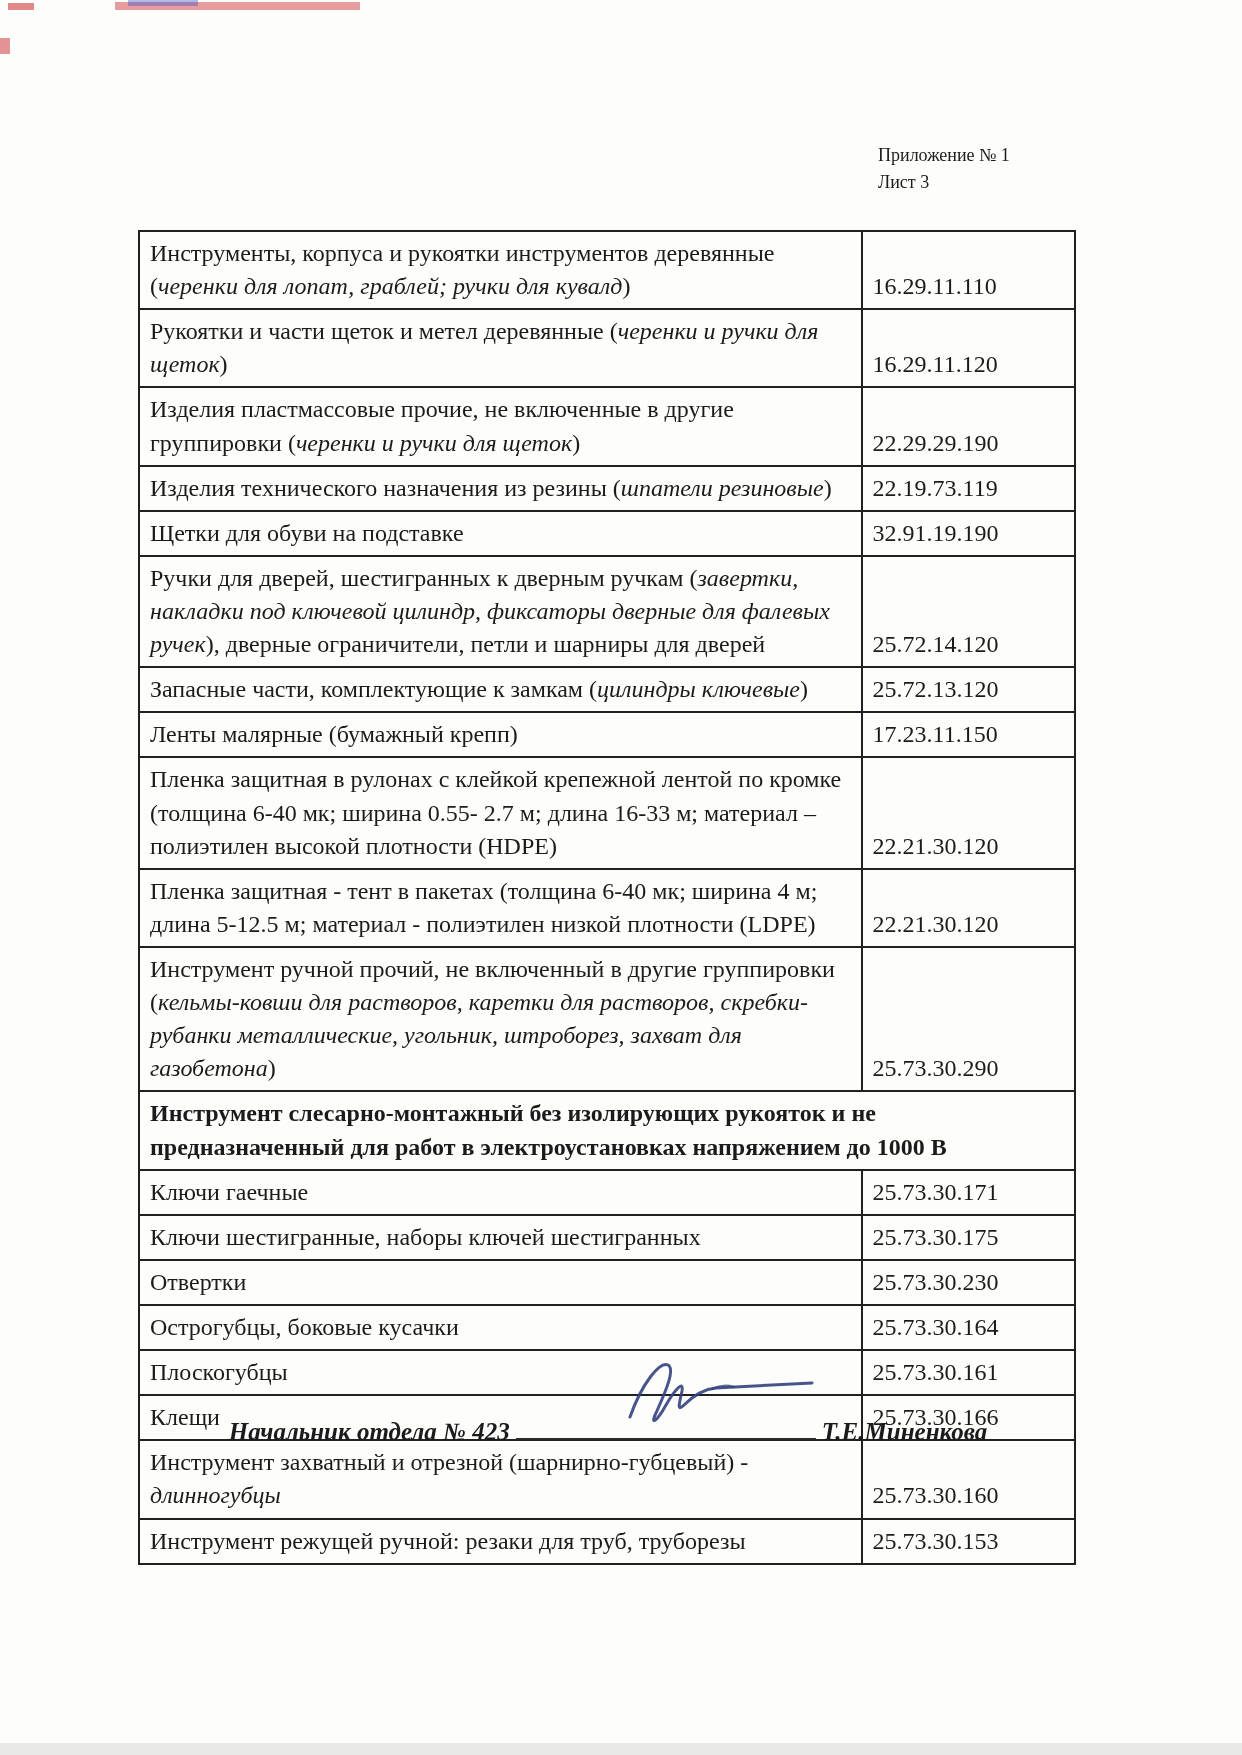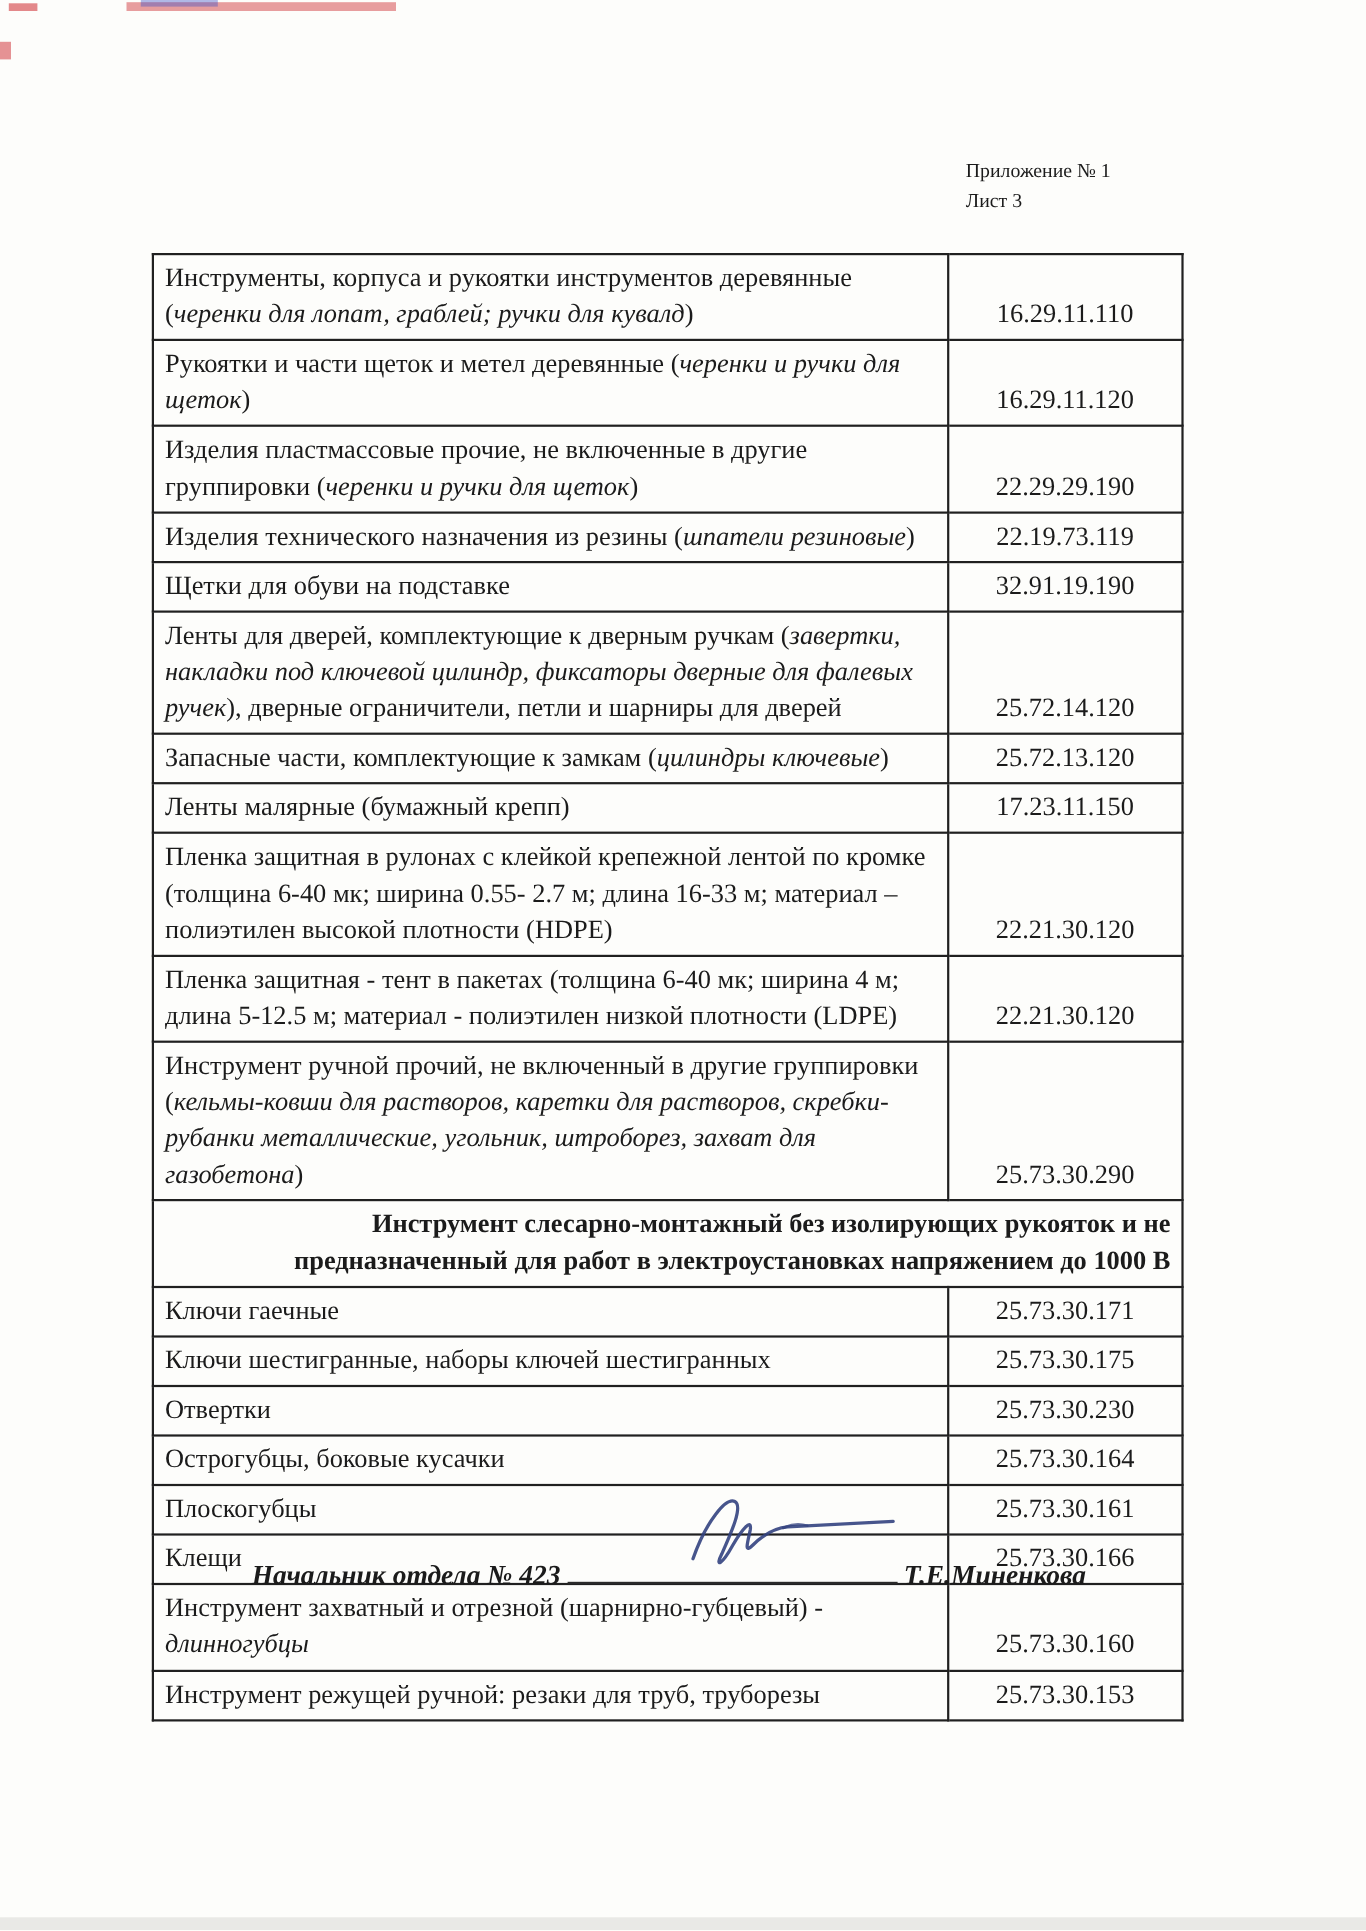--- a/index.html
+++ b/index.html
@@ -46,28 +46,28 @@
     line-height: 1.38;
   }
   .desc-cell {
     width: 738px;
     text-align: left;
     vertical-align: top;
   }
   .desc-cell .it { font-style: italic; }
   .code-cell {
     width: 196px;
-    text-align: center;
+    text-align: left;
     vertical-align: bottom;
     padding-bottom: 7px;
     white-space: nowrap;
   }
   .section-cell {
     font-weight: bold;
-    text-align: right;
+    text-align: left;
     padding: 6px 14px;
   }
 
   .footer {
     position: absolute;
     left: 138px;
     top: 1413px;
     width: 940px;
     display: flex;
     align-items: baseline;
@@ -123,21 +123,21 @@
         </tr>
         <tr>
           <td class="desc-cell"><span>Изделия технического назначения из резины (</span><span class="it">шпатели резиновые</span><span>)</span></td>
           <td class="code-cell">22.19.73.119</td>
         </tr>
         <tr>
           <td class="desc-cell"><span>Щетки для обуви на подставке</span></td>
           <td class="code-cell">32.91.19.190</td>
         </tr>
         <tr>
-          <td class="desc-cell"><span>Ленты для дверей,  комплектующие к дверным ручкам (</span><span class="it">завертки, накладки под ключевой цилиндр, фиксаторы дверные для фалевых ручек</span><span>), дверные ограничители, петли и шарниры для дверей</span></td>
+          <td class="desc-cell"><span>Ручки для дверей,  шестигранных к дверным ручкам (</span><span class="it">завертки, накладки под ключевой цилиндр, фиксаторы дверные для фалевых ручек</span><span>), дверные ограничители, петли и шарниры для дверей</span></td>
           <td class="code-cell">25.72.14.120</td>
         </tr>
         <tr>
           <td class="desc-cell"><span>Запасные части, комплектующие к замкам (</span><span class="it">цилиндры ключевые</span><span>)</span></td>
           <td class="code-cell">25.72.13.120</td>
         </tr>
         <tr>
           <td class="desc-cell"><span>Ленты малярные (бумажный крепп)</span></td>
           <td class="code-cell">17.23.11.150</td>
         </tr>

